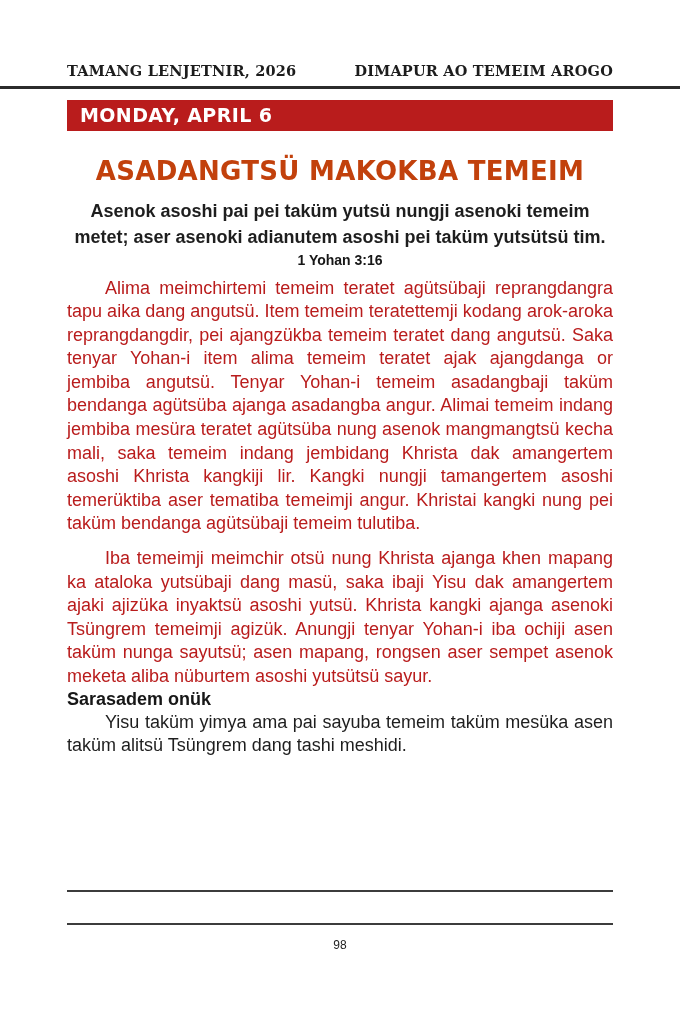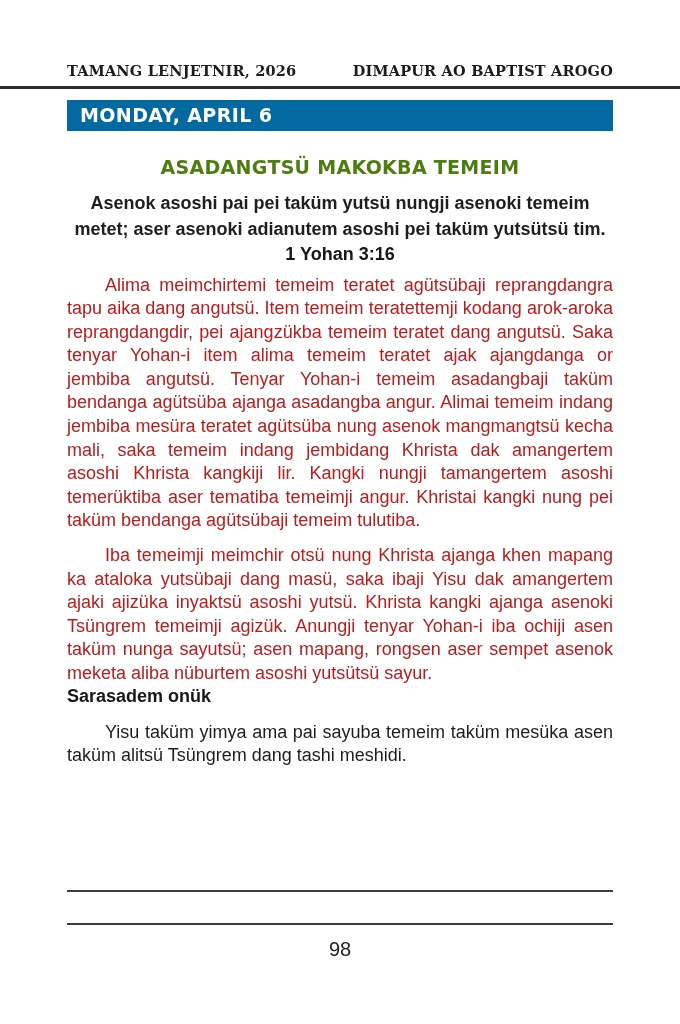--- a/index.html
+++ b/index.html
@@ -51,59 +51,59 @@
     font-size: 19px;
     letter-spacing: 0.4px;
   }
 
   
   .devotion-title {
     margin-top: 25px;
     text-align: center;
     font-family: "DejaVu Sans", sans-serif;
     font-weight: bold;
-    font-size: 19px;
+    font-size: 26px;
     letter-spacing: 0.3px;
-    color: #4d7c0f;
+    color: #c2410c;
   }
   .verse {
     margin: 12px auto 0 auto;
     width: 546px;
     text-align: center;
     font-weight: bold;
     font-size: 18px;
     line-height: 26px;
     color: #1e1e1e;
   }
   .verse-reference {
     margin-top: 2px;
     text-align: center;
     font-weight: bold;
-    font-size: 18px;
+    font-size: 14px;
     color: #171717;
   }
 
   .body-text {
     margin: 9px 67px 0 67px;
     font-size: 18px;
     line-height: 23.6px;
     text-align: justify;
     color: #b91c1c;
   }
   .body-text p { text-indent: 38px; }
   .body-text p + p { margin-top: 11px; }
 
   .prayer-heading {
     margin: 0 67px 0 67px;
     font-weight: bold;
     font-size: 18px;
     color: #171717;
   }
   .prayer-text {
-    margin: 14px 67px 0 67px;
+    margin: 1px 67px 0 67px;
     font-size: 18px;
     line-height: 23.6px;
     text-align: justify;
     text-indent: 38px;
   }
 
   
   .bottom-block {
     position: absolute;
     left: 67px;
@@ -119,37 +119,37 @@
   }
   .answer-line {
     border-top: 2px solid #3c3c3c;
     height: 0;
   }
   .answer-line.first { margin-top: 18px; }
   .answer-line.second { margin-top: 31px; }
   .page-number {
     margin-top: 13px;
     text-align: center;
-    font-size: 20px;
+    font-size: 12px;
     color: #222222;
   }
 </style>
 </head>
 <body>
 
 <div class="page">
 
   <div class="running-header">
     <span>TAMANG LENJETNIR, 2026</span>
-    <span>DIMAPUR AO BAPTIST AROGO</span>
+    <span>DIMAPUR AO TEMEIM AROGO</span>
   </div>
 
   <div class="header-rule"></div>
 
-  <div class="date-banner" style="background: #0369a1; color: rgb(255, 255, 255); margin-top: 11px;">
+  <div class="date-banner" style="background: #b91c1c; color: rgb(255, 255, 255); margin-top: 11px;">
     <span>MONDAY, APRIL 6</span>
   </div>
 
   <h1 class="devotion-title">ASADANGTSÜ MAKOKBA TEMEIM</h1>
 
   <div class="verse">Asenok asoshi pai pei taküm yutsü nungji asenoki temeim metet; aser asenoki adianutem asoshi pei taküm yutsütsü tim.</div>
 
   <div class="verse-reference">1 Yohan 3:16</div>
 
   <div class="body-text">

